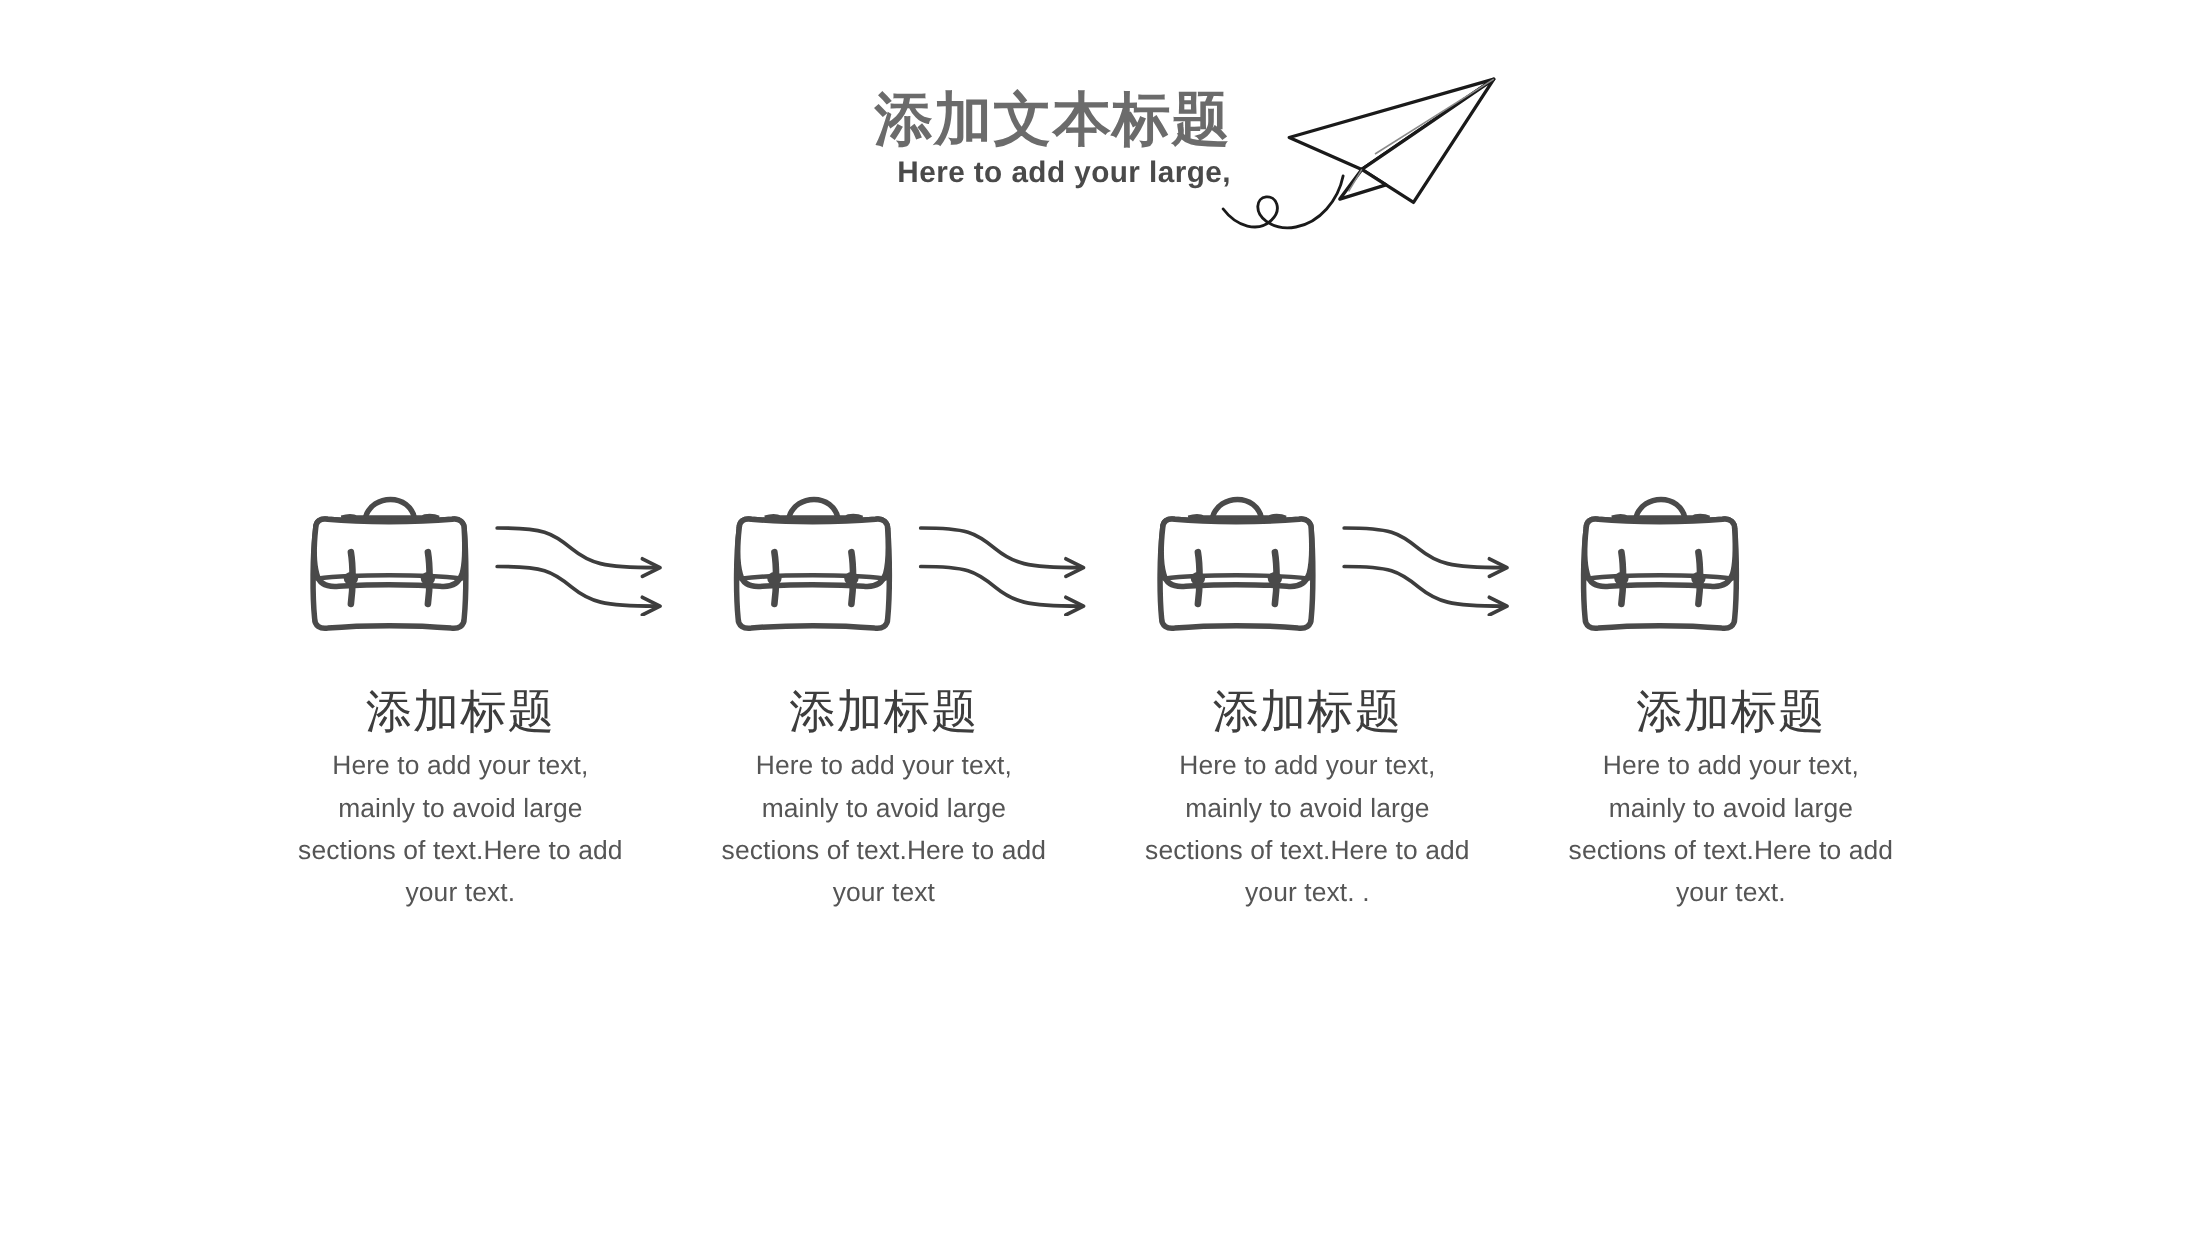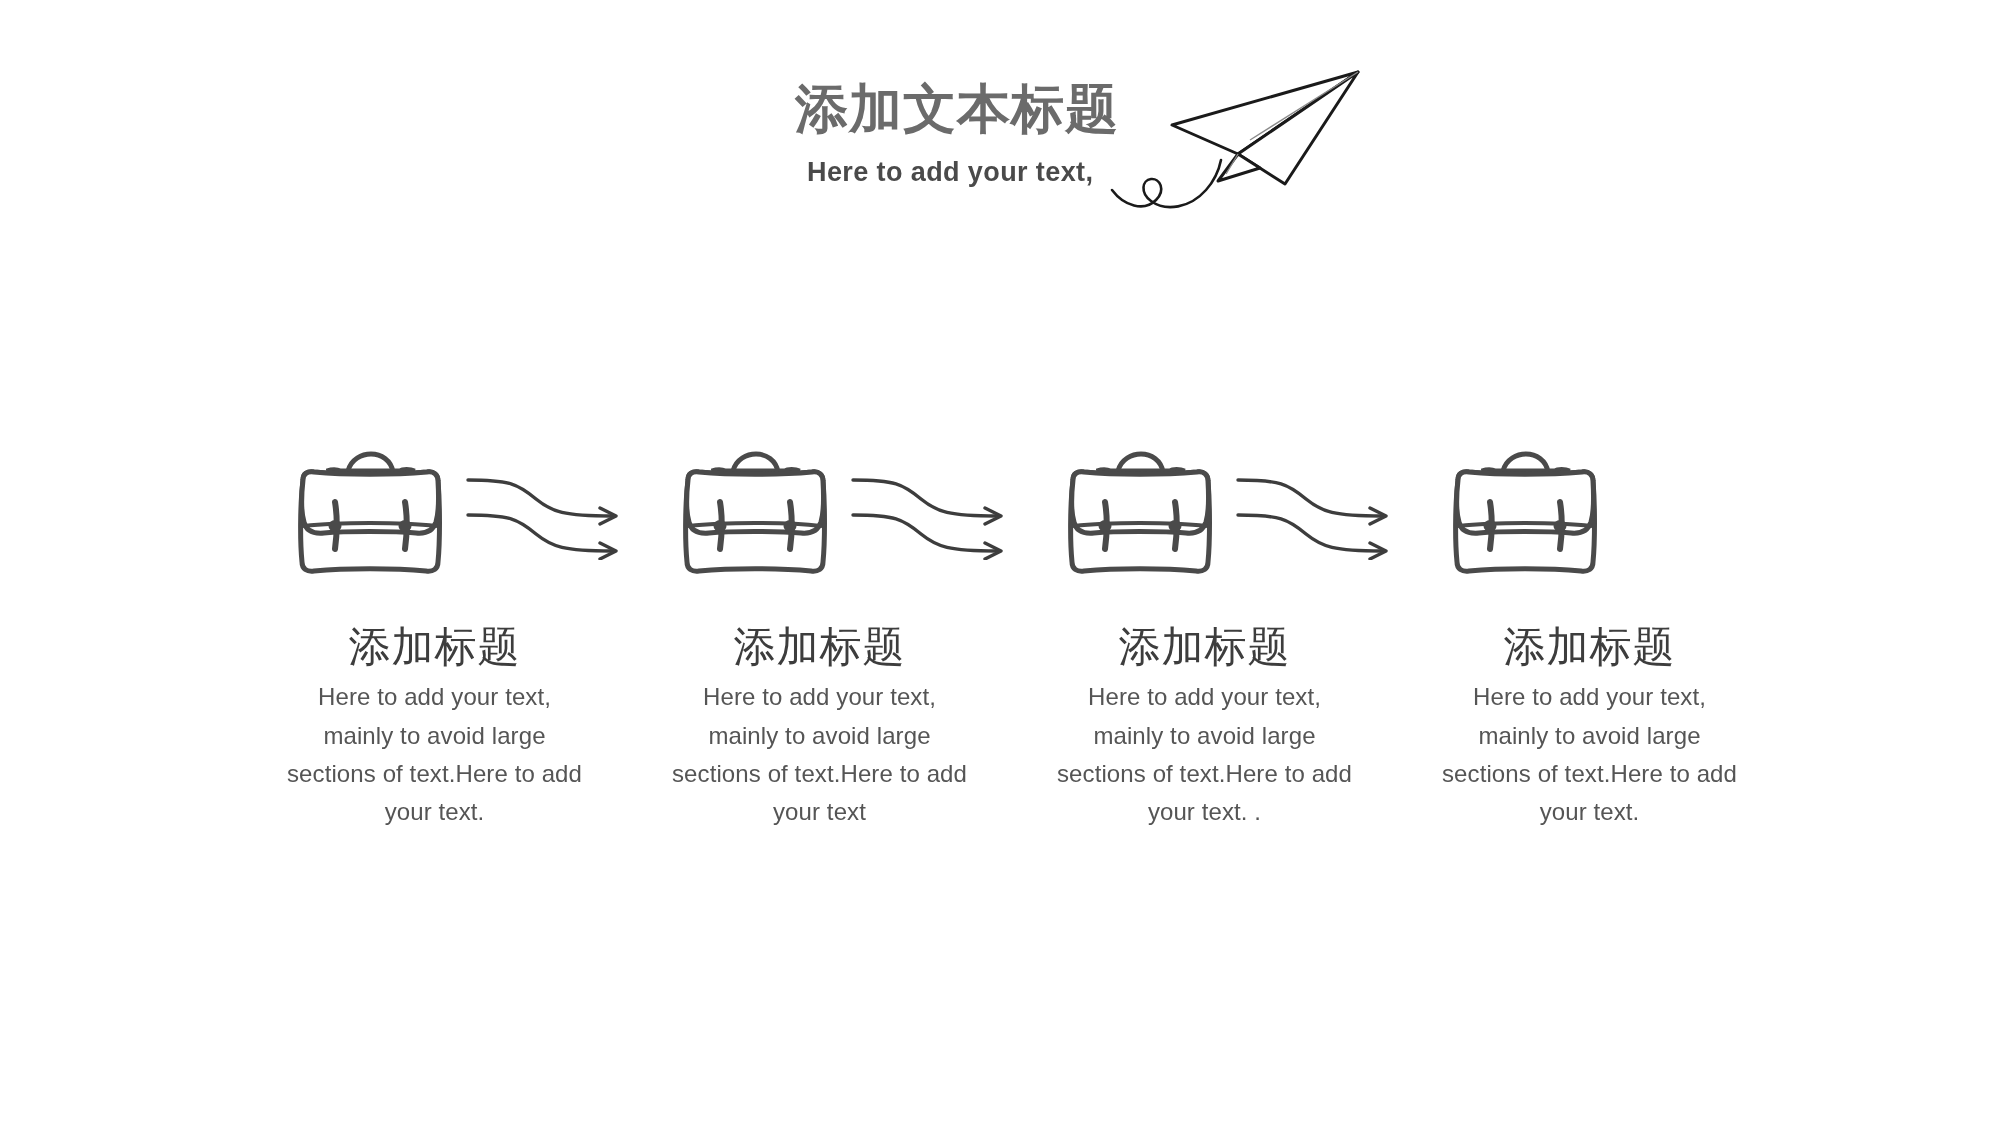--- a/index.html
+++ b/index.html
@@ -21,22 +21,21 @@
   }
   .header-inner {
     position:absolute;
     left:795px; top:80px;
     display:flex;
     align-items:flex-start;
   }
   .title-block {
     display:flex;
     flex-direction:column;
-    align-items:flex-start;
-    gap:16px;
+    align-items:flex-end;
   }
   .main-title {
     font-size:53px;
     font-weight:700;
     color:#6b6b6b;
     letter-spacing:1px;
     line-height:1.08;
     white-space:nowrap;
   }
   .sub-title {
@@ -51,21 +50,21 @@
   .plane-wrap {
     position:absolute;
     left:1110px; top:62px;
     width:310px; height:200px;
     pointer-events:none;
   }
 
   
   .columns {
     position:absolute;
-    left:242px;
+    left:226px;
     top:448px;
     width:1540px;
     display:flex;
   }
   .col {
     width:385px;
     display:flex;
     flex-direction:column;
     align-items:center;
     position:relative;
@@ -110,21 +109,21 @@
   }
 </style>
 </head>
 <body>
 
 <div class="slide-header">
 
   <div class="header-inner">
     <div class="title-block">
       <div class="main-title">添加文本标题</div>
-      <div class="sub-title">Here to add your text,</div>
+      <div class="sub-title">Here to add your large,</div>
     </div>
   </div>
 
   <div class="plane-wrap">
     <svg width="310" height="200" viewBox="0 0 310 200" fill="none" xmlns="http://www.w3.org/2000/svg">
 
       <path d="M2 128 C14 144 34 150 46 138 C56 128 50 116 41 117 C32 118 30 131 41 139
                C56 150 80 146 96 128 C104 119 109 108 111 98" stroke="#1a1a1a" stroke-width="2.6" fill="none" stroke-linecap="round"></path>
 
       <path d="M62 63 L248 10 L128 92 Z" stroke="#1a1a1a" stroke-width="3" fill="#ffffff" stroke-linejoin="round"></path>

